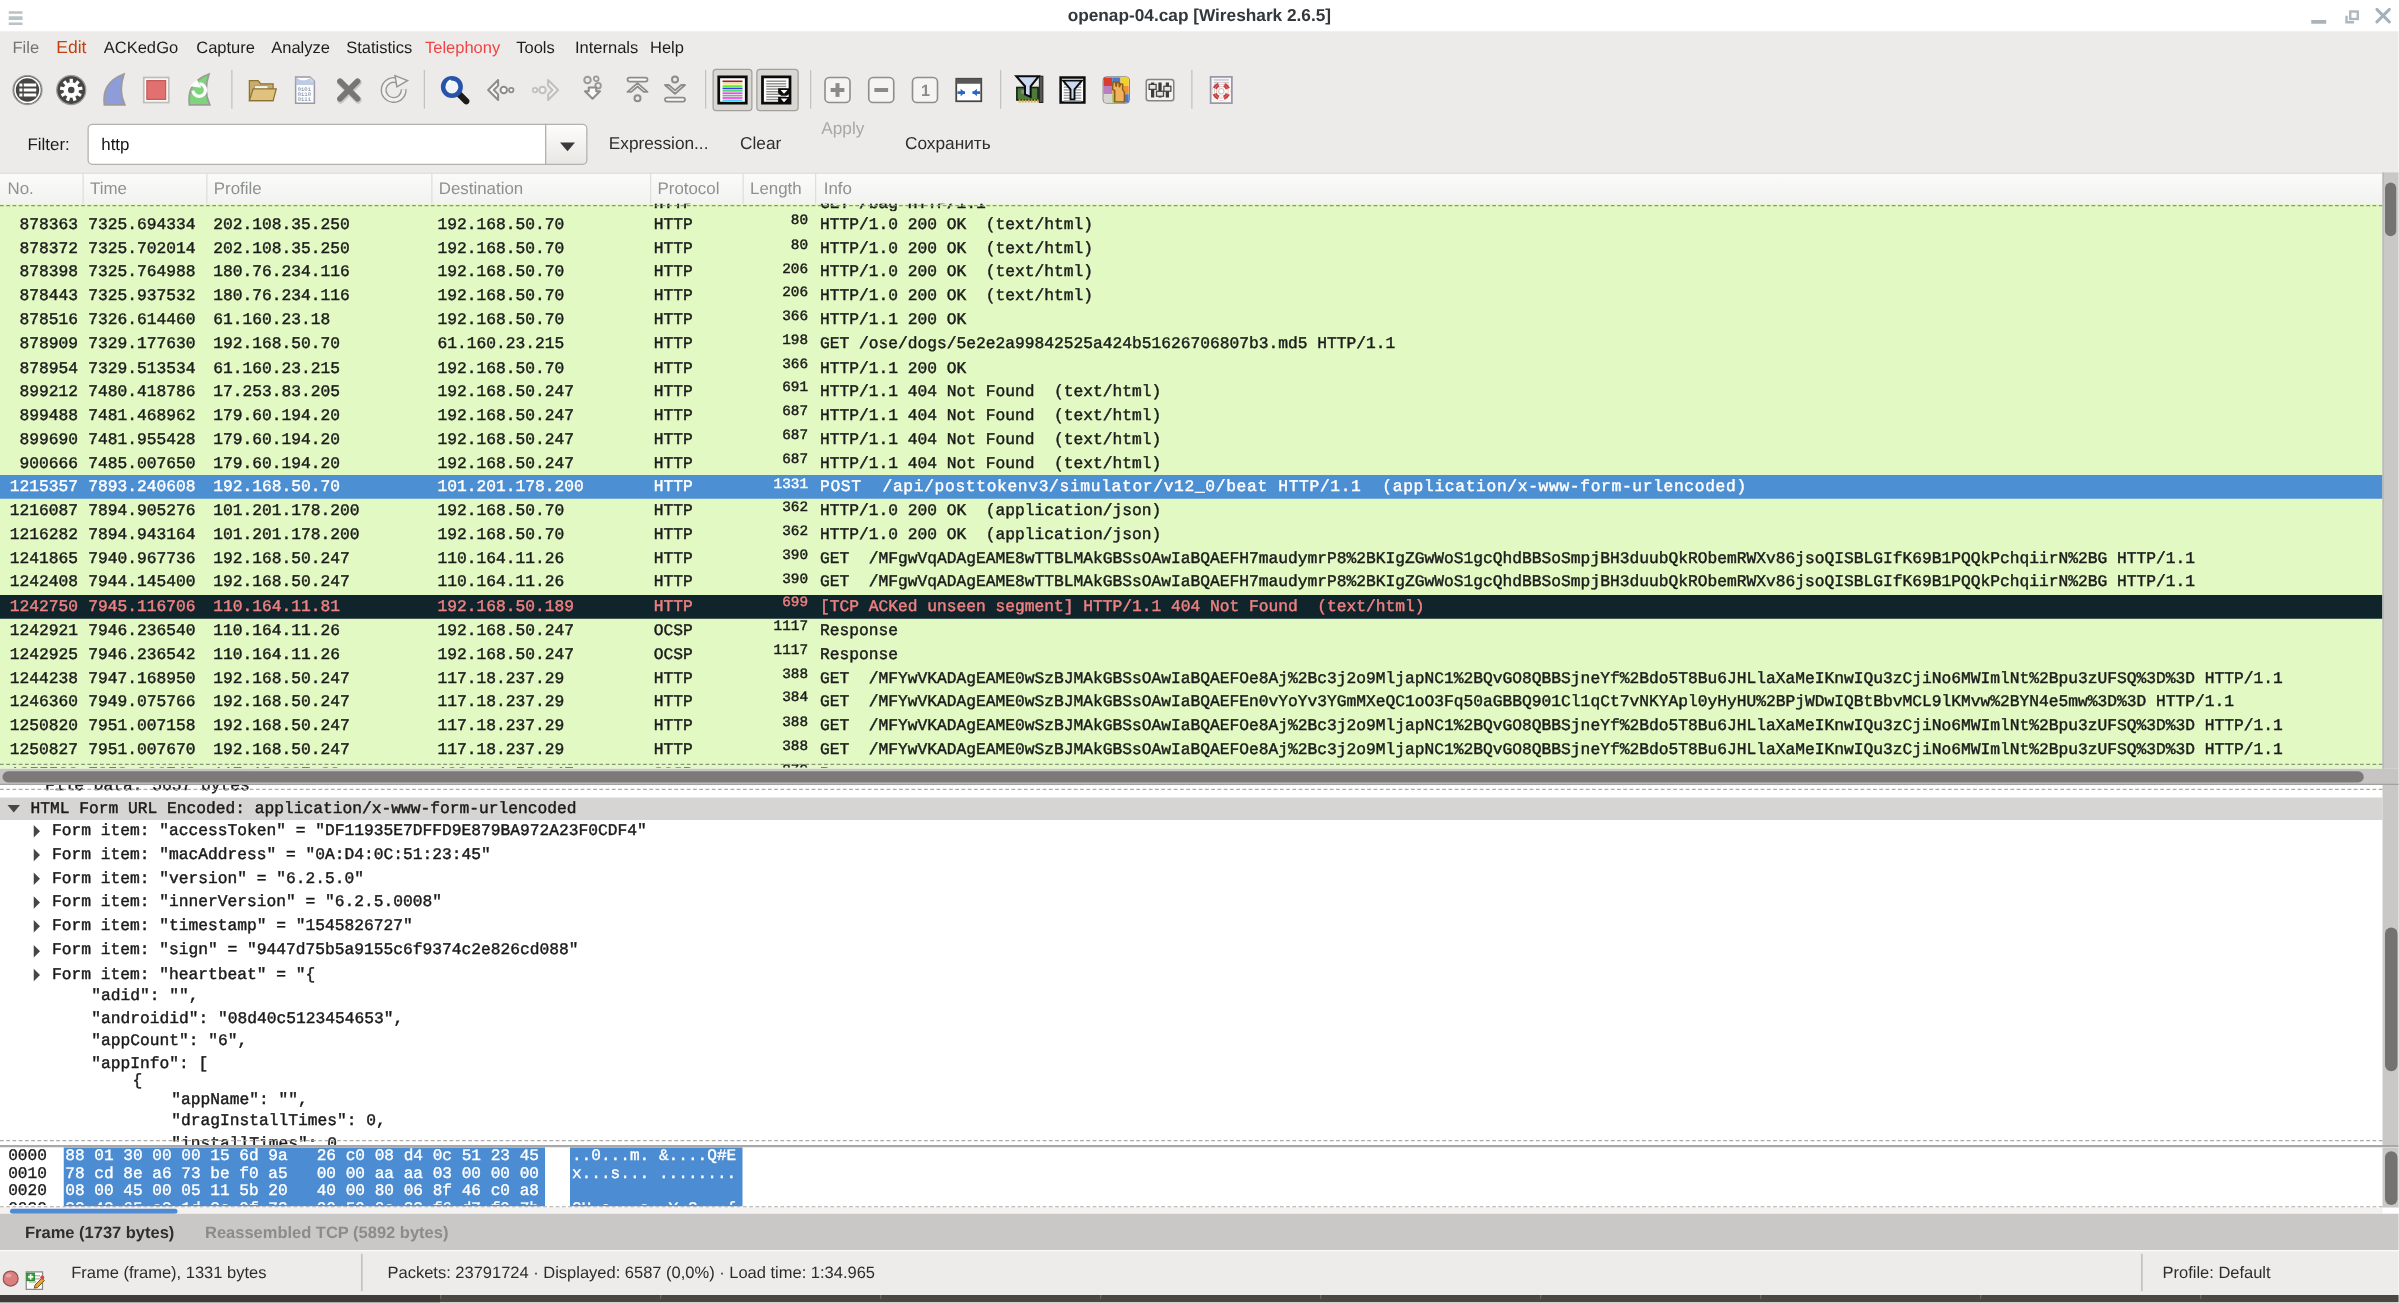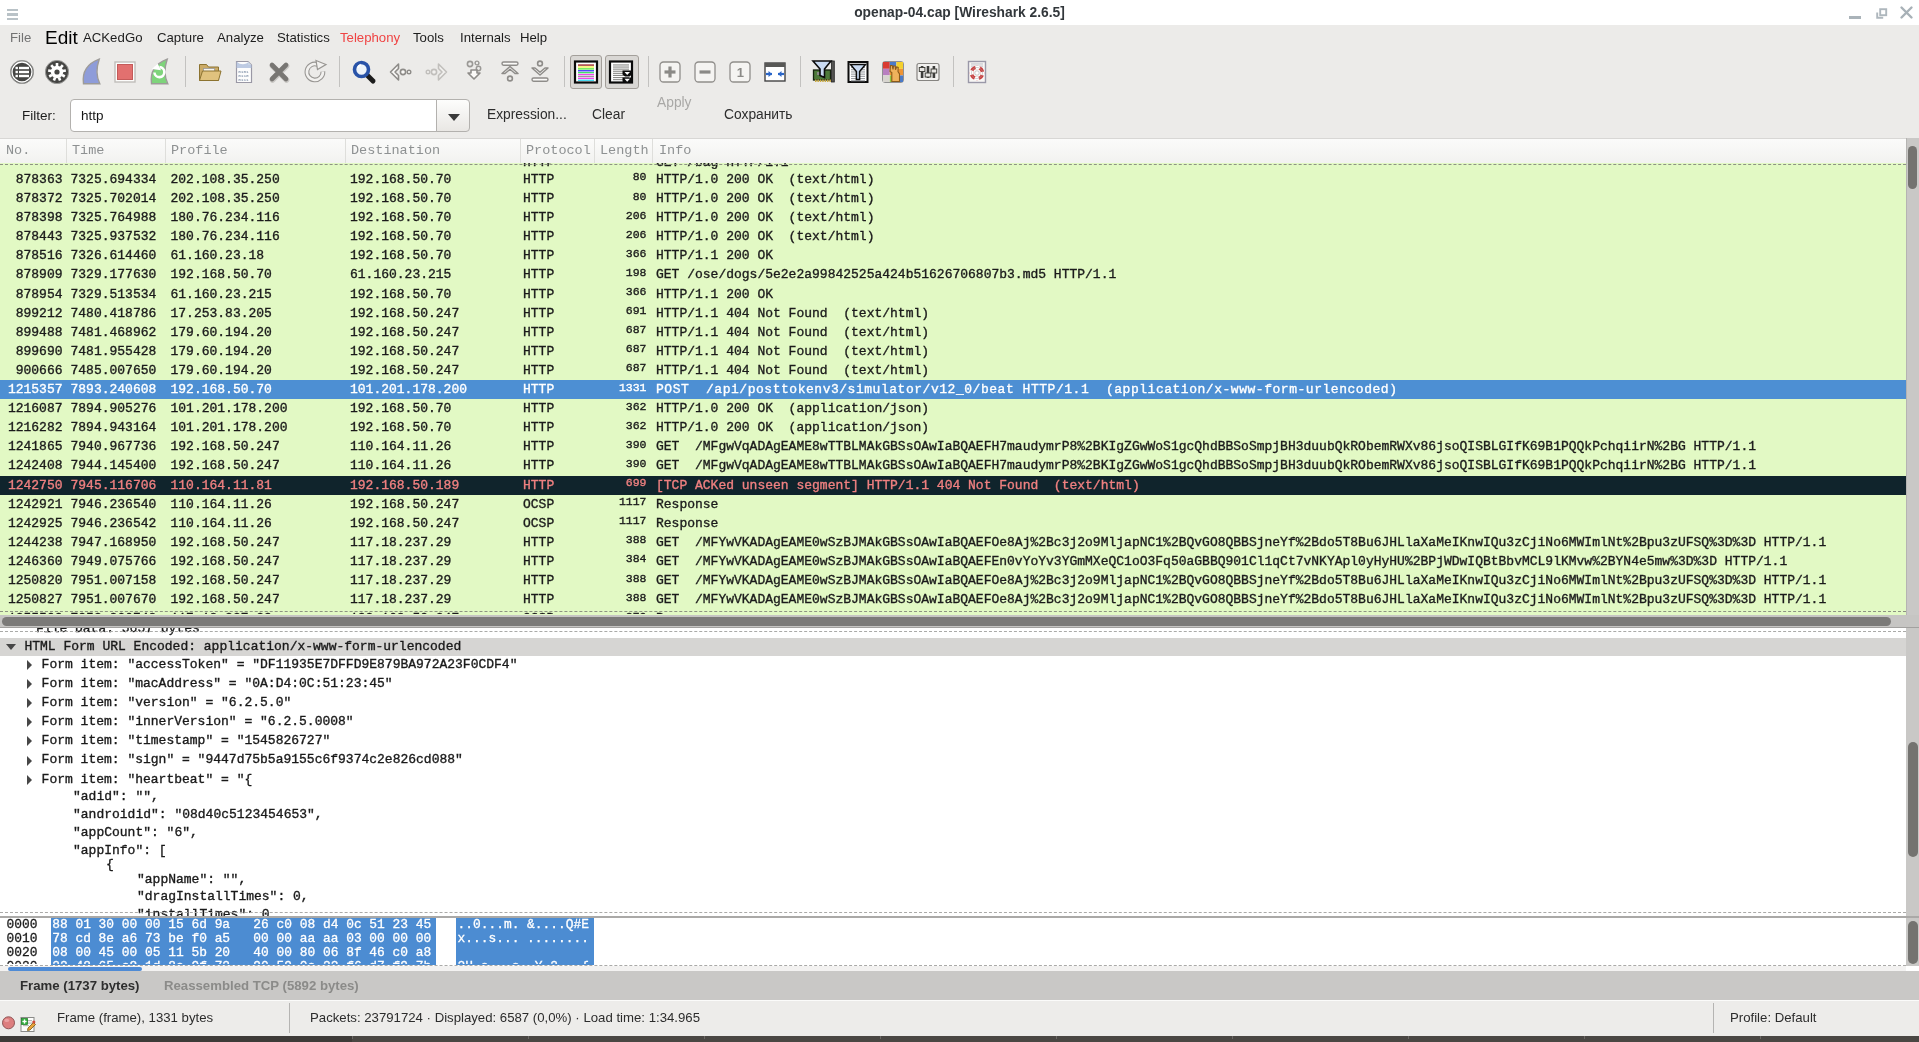--- a/index.html
+++ b/index.html
@@ -1,17 +1,17 @@
 <!DOCTYPE html>
 <html><head><meta charset="utf-8"><style>
 *{margin:0;padding:0;box-sizing:border-box;}
 html,body{width:1919px;height:1042px;overflow:hidden;background:#fff;}
 body{font-family:"Liberation Sans",sans-serif;position:relative;}
 .abs{position:absolute;}
-.mono{font-family:Liberation Mono, monospace;}
+.mono{font-family:Liberation Sans, sans-serif;}
 .row{position:absolute;left:0;width:1906px;height:19.1px;line-height:19.1px;font-family:"Liberation Mono",monospace;font-size:13px;color:#1b1b1b;white-space:pre;-webkit-text-stroke:0.35px;}
 .row span{position:absolute;top:0;height:19.1px;line-height:19.1px;white-space:pre;}
 .dr{position:absolute;height:18.9px;line-height:18.9px;font-family:"Liberation Mono",monospace;font-size:13px;color:#1a1a1a;white-space:pre;left:0;width:1906px;-webkit-text-stroke:0.35px;}
 .hxr{position:absolute;height:14.05px;line-height:14.05px;font-family:"Liberation Mono",monospace;font-size:12.9px;color:#1b1b1b;white-space:pre;left:0;width:1906px;-webkit-text-stroke:0.3px;}
 .hxr span{position:absolute;top:0;white-space:pre;}
 .dash{position:absolute;border-top:1px dashed #8d9383;height:0;}
 .dashw{position:absolute;border-top:1px dashed #aaaaa8;height:0;}
 .tri-r{position:absolute;width:0;height:0;border-top:5.2px solid transparent;border-bottom:5.2px solid transparent;border-left:5.8px solid #464646;}
 .tri-d{position:absolute;width:0;height:0;border-left:5.5px solid transparent;border-right:5.5px solid transparent;border-top:6.5px solid #464646;}
 </style></head><body>
@@ -23,21 +23,21 @@
 <div class="abs" style="left:1849px;top:16px;width:12px;height:2.6px;background:#aab3b9;"></div>
 <svg class="abs" style="left:1874.5px;top:6.5px;" width="13" height="13" viewBox="0 0 13 13">
     <rect x="5.2" y="2.2" width="6" height="6" fill="none" stroke="#aeb7bd" stroke-width="1.9"></rect>
     <path d="M 2.2 5.5 V 10.8 H 8.2" fill="none" stroke="#aeb7bd" stroke-width="1.9"></path>
   </svg>
 <svg class="abs" style="left:1899px;top:5px;" width="15" height="15" viewBox="0 0 15 15">
     <path d="M2.5 2.5 L12.5 12.5 M12.5 2.5 L2.5 12.5" stroke="#a8b1b7" stroke-width="2.4" stroke-linecap="round"></path>
   </svg>
 <div class="abs" style="left:0;top:25px;width:1919px;height:113px;background:#ecebe9;"></div>
 <div class="abs" style="left:10px;top:25px;height:24px;line-height:25px;font-size:13.2px;color:#737373;">File</div>
-<div class="abs" style="left:45px;top:25px;height:24px;line-height:25px;font-size:19px;color:#000000;">Edit</div>
+<div class="abs" style="left:45px;top:25px;height:24px;line-height:25px;font-size:14px;color:#c2410c;">Edit</div>
 <div class="abs" style="left:83px;top:25px;height:24px;line-height:25px;font-size:13.2px;color:#1d1d1d;">ACKed</div>
 <div class="abs" style="left:125px;top:25px;height:24px;line-height:25px;font-size:13.2px;color:#1d1d1d;">Go</div>
 <div class="abs" style="left:157px;top:25px;height:24px;line-height:25px;font-size:13.2px;color:#1d1d1d;">Capture</div>
 <div class="abs" style="left:217px;top:25px;height:24px;line-height:25px;font-size:13.2px;color:#1d1d1d;">Analyze</div>
 <div class="abs" style="left:277px;top:25px;height:24px;line-height:25px;font-size:13.2px;color:#1d1d1d;">Statistics</div>
 <div class="abs" style="left:340px;top:25px;height:24px;line-height:25px;font-size:13.2px;color:#ef4444;">Telephony</div>
 <div class="abs" style="left:413px;top:25px;height:24px;line-height:25px;font-size:13.2px;color:#1d1d1d;">Tools</div>
 <div class="abs" style="left:460px;top:25px;height:24px;line-height:25px;font-size:13.2px;color:#1d1d1d;">Internals</div>
 <div class="abs" style="left:520px;top:25px;height:24px;line-height:25px;font-size:13.2px;color:#1d1d1d;">Help</div>
 <div class="abs" style="left:185px;top:56px;width:1px;height:31px;background:#c3c2c0;"></div>

